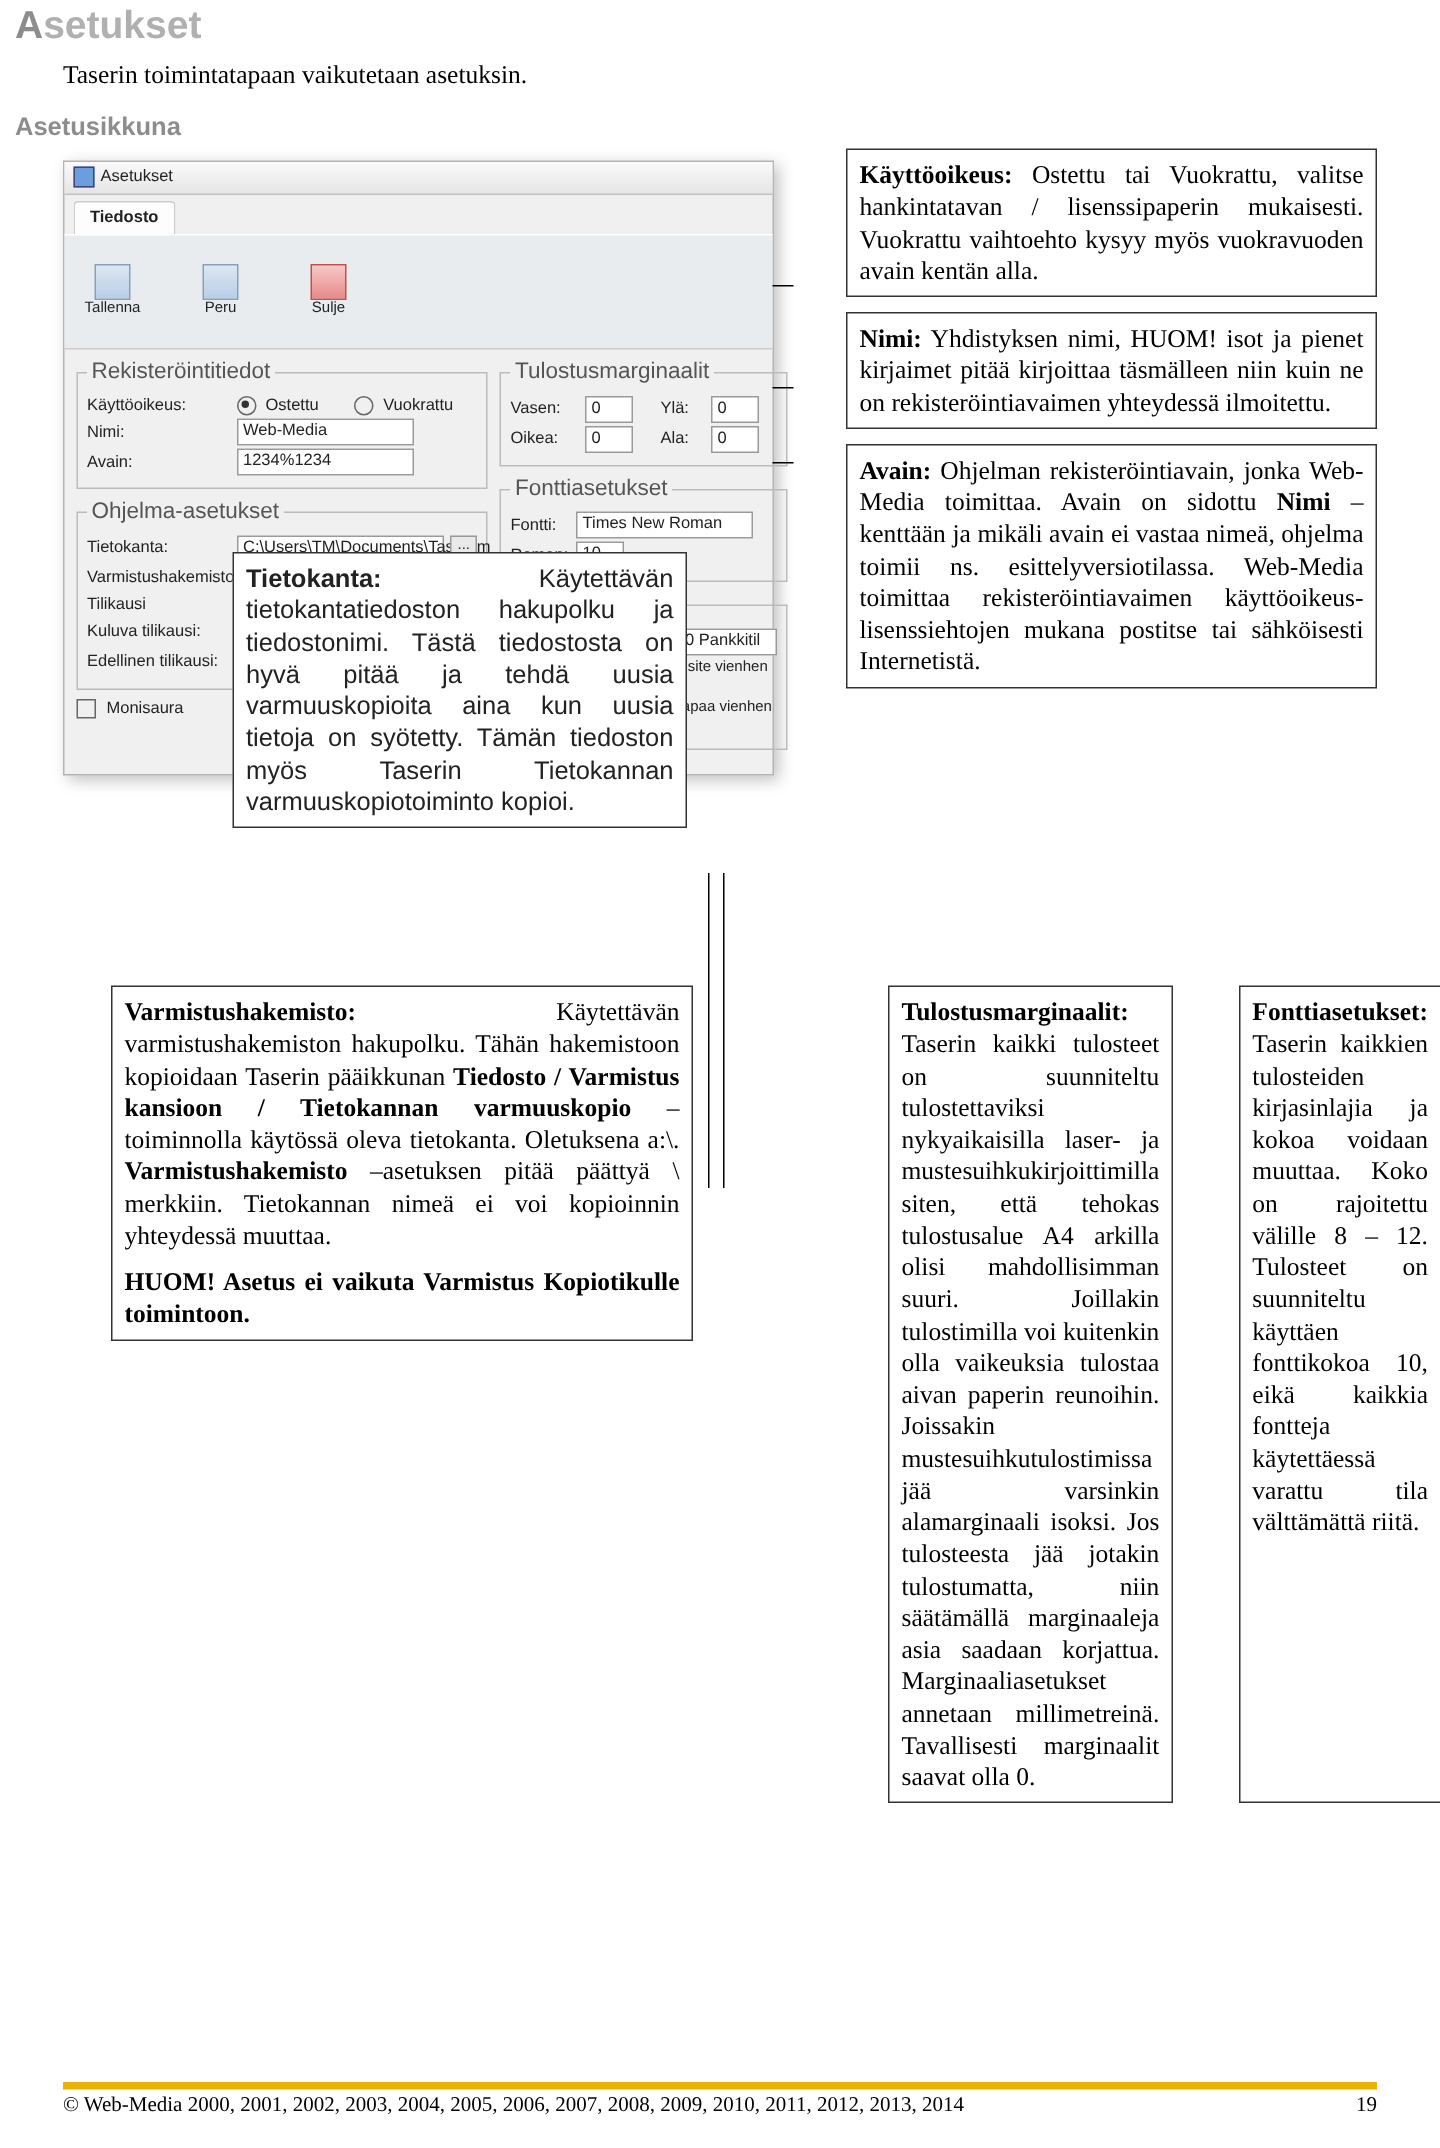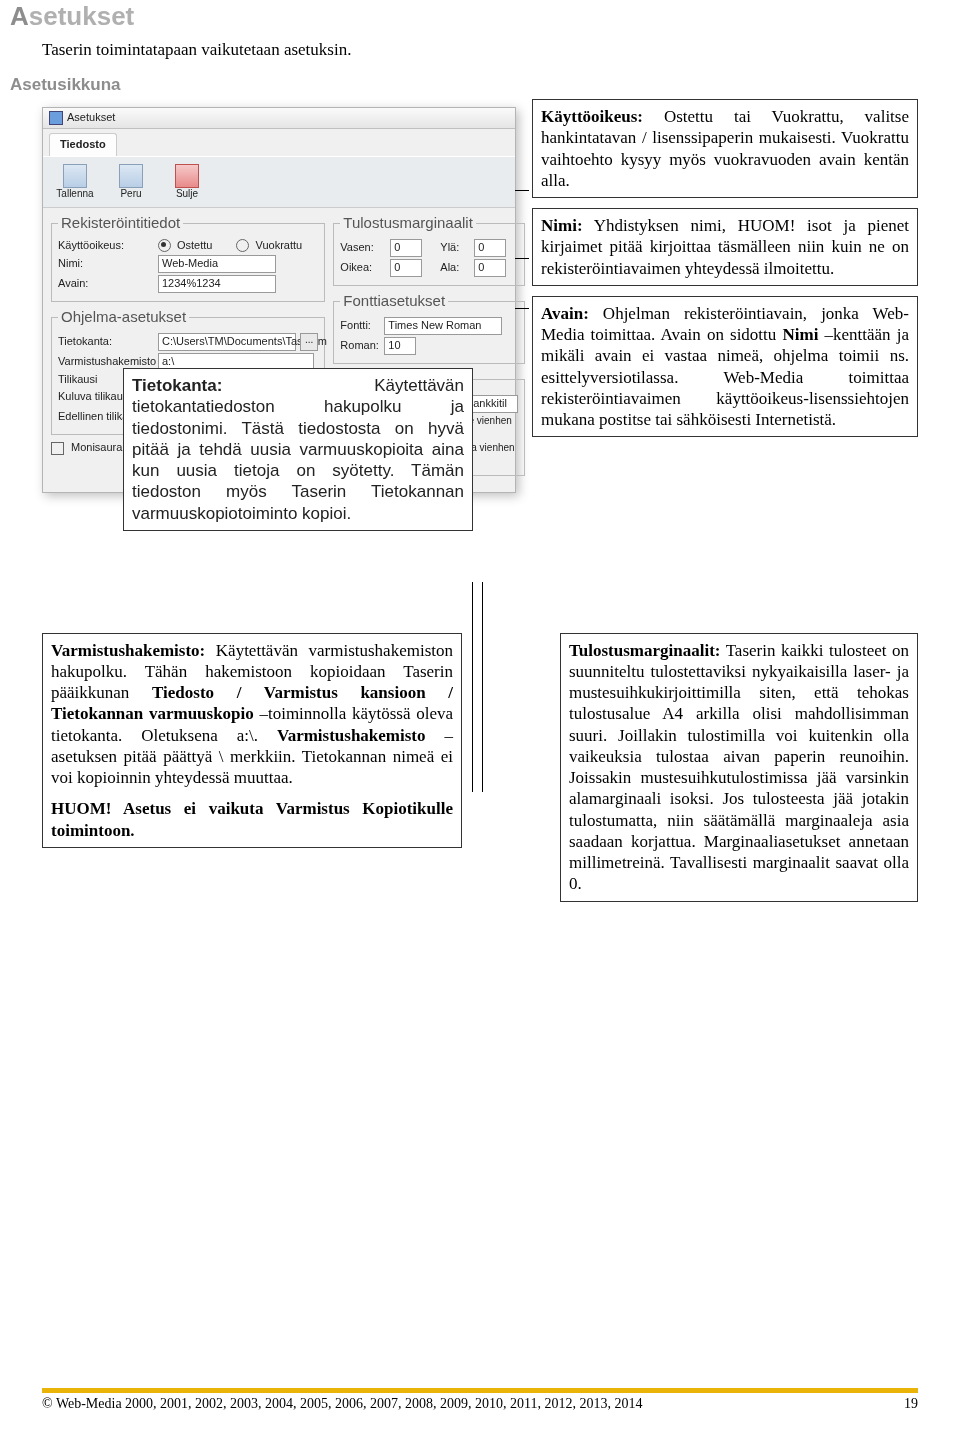--- a/index.html
+++ b/index.html
@@ -61,23 +61,23 @@
     border:1px solid #ccc;
     border-bottom:none;
     margin:4px 0 0 6px;
     border-radius:3px 3px 0 0;
     font-weight:bold;
   }
   .ss-toolbar {
     background:#e8ecef;
     border-top:1px solid #fff;
     border-bottom:1px solid #ccc;
-    padding:4px 6px;
+    padding:16px 6px;
     display:flex;
-    gap:4px;
+    gap:20px;
   }
   .tbtn {
     display:flex; flex-direction:column; align-items:center;
     width:46px; padding:2px;
     border:1px solid transparent;
     font-size:10px;
   }
   .tbtn .ic { width:22px;height:22px;border:1px solid #8aa0b8;background:linear-gradient(#dce7f3,#b8cee6);}
   .tbtn.red .ic{background:linear-gradient(#f6c9c9,#e88a8a);border-color:#c05050;}
   .ss-body {
@@ -106,20 +106,21 @@
   .btn-small{border:1px solid #999;background:#e9e9e9;padding:0 4px;height:16px;font-size:10px;}
 
   
   .callout {
     border:1px solid #333;
     padding:6px 8px;
     text-align:justify;
     background:#fff;
     font-size:17px;
     box-sizing:border-box;
+    margin-left:32px;
   }
   .callout b{font-weight:bold;}
 
   .two-col {
     display:flex;
     gap:28px;
     margin-top:0;
     justify-content:space-between;
   }
   .leftcol{width:420px;}
@@ -257,21 +258,21 @@
           </fieldset>
         </div>
       </div>
 
       
       <div class="abs" style="right:-14px;top:82px;width:14px;border-top:1px solid #000;"></div>
       <div class="abs" style="right:-14px;top:150px;width:14px;border-top:1px solid #000;"></div>
       <div class="abs" style="right:-14px;top:200px;width:14px;border-top:1px solid #000;"></div>
 
       
-      <div class="callout abs" style="left:80px; top:260px; width:350px;">
+      <div class="callout abs" style="left:80px; top:260px; width:303px;">
         <span><b>Tietokanta:</b> Käytettävän tietokantatiedoston hakupolku ja tiedostonimi. Tästä tiedostosta on hyvä pitää ja tehdä uusia varmuuskopioita aina kun uusia tietoja on syötetty. Tämän tiedoston myös Taserin Tietokannan varmuuskopiotoiminto kopioi.</span>
       </div>
     </div>
 
     <div style="flex:1; display:flex; flex-direction:column; gap:10px;">
       <div class="callout">
         <b>Käyttöoikeus:</b> Ostettu tai Vuokrattu, valitse hankintatavan / lisenssipaperin mukaisesti. Vuokrattu vaihtoehto kysyy myös vuokravuoden avain kentän alla.
       </div>
       <div class="callout">
         <b>Nimi:</b> Yhdistyksen nimi, HUOM! isot ja pienet kirjaimet pitää kirjoittaa täsmälleen niin kuin ne on rekisteröintiavaimen yhteydessä ilmoitettu.
@@ -287,20 +288,23 @@
   <div class="two-col">
     <div class="leftcol">
       <div class="callout">
         <p style="margin:0 0 10px 0;"><b>Varmistushakemisto:</b> Käytettävän varmistushakemiston hakupolku. Tähän hakemistoon kopioidaan Taserin pääikkunan <b>Tiedosto / Varmistus kansioon / Tietokannan varmuuskopio</b> –toiminnolla käytössä oleva tietokanta. Oletuksena a:\. <b>Varmistushakemisto</b> –asetuksen pitää päättyä \ merkkiin. Tietokannan nimeä ei voi kopioinnin yhteydessä muuttaa.</p>
         <p style="margin:0;"><b>HUOM! Asetus ei vaikuta Varmistus Kopiotikulle toimintoon.</b></p>
       </div>
     </div>
     <div class="rightcol">
       <div class="callout">
         <b>Tulostusmarginaalit:</b> Taserin kaikki tulosteet on suunniteltu tulostettaviksi nykyaikaisilla laser- ja mustesuihkukirjoittimilla siten, että tehokas tulostusalue A4 arkilla olisi mahdollisimman suuri. Joillakin tulostimilla voi kuitenkin olla vaikeuksia tulostaa aivan paperin reunoihin. Joissakin mustesuihkutulostimissa jää varsinkin alamarginaali isoksi. Jos tulosteesta jää jotakin tulostumatta, niin säätämällä marginaaleja asia saadaan korjattua. Marginaaliasetukset annetaan millimetreinä. Tavallisesti marginaalit saavat olla 0.
+      </div>
+      <div class="callout">
+        <b>Fonttiasetukset:</b> Taserin kaikkien tulosteiden kirjasinlajia ja kokoa voidaan muuttaa. Koko on rajoitettu välille 8 – 12. Tulosteet on suunniteltu käyttäen fonttikokoa 10, eikä kaikkia fontteja käytettäessä varattu tila välttämättä riitä.
       </div>
     </div>
   </div>
 
   <div class="abs" style="left:472px; top:582px; height:210px; border-left:1px solid #000;"></div>
   <div class="abs" style="left:482px; top:582px; height:210px; border-left:1px solid #000;"></div>
 
   <div class="footer">
     <span>© Web-Media 2000, 2001, 2002, 2003, 2004, 2005, 2006, 2007, 2008, 2009, 2010, 2011, 2012, 2013, 2014</span>
     <span>19</span>

